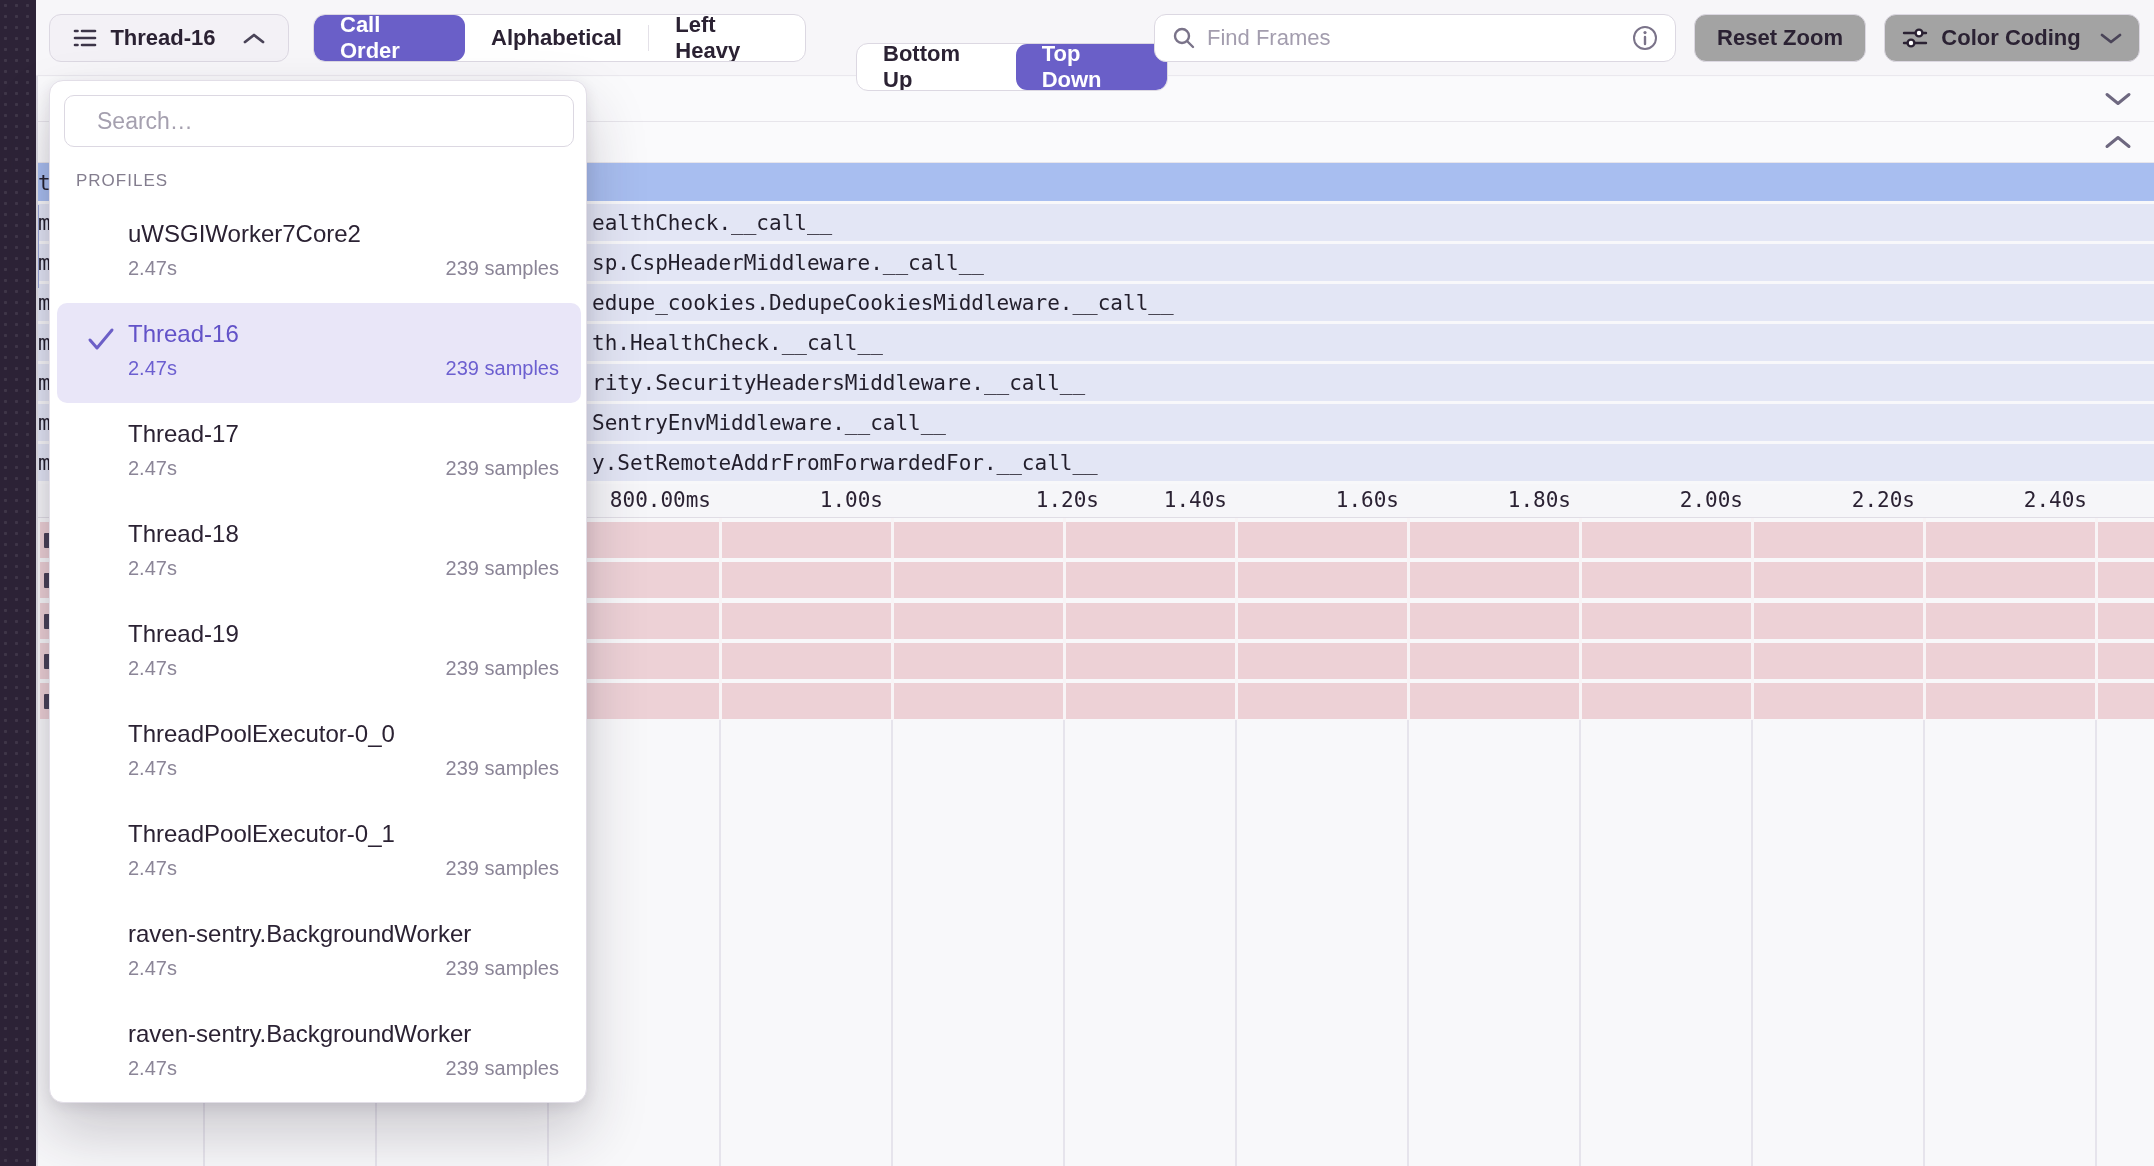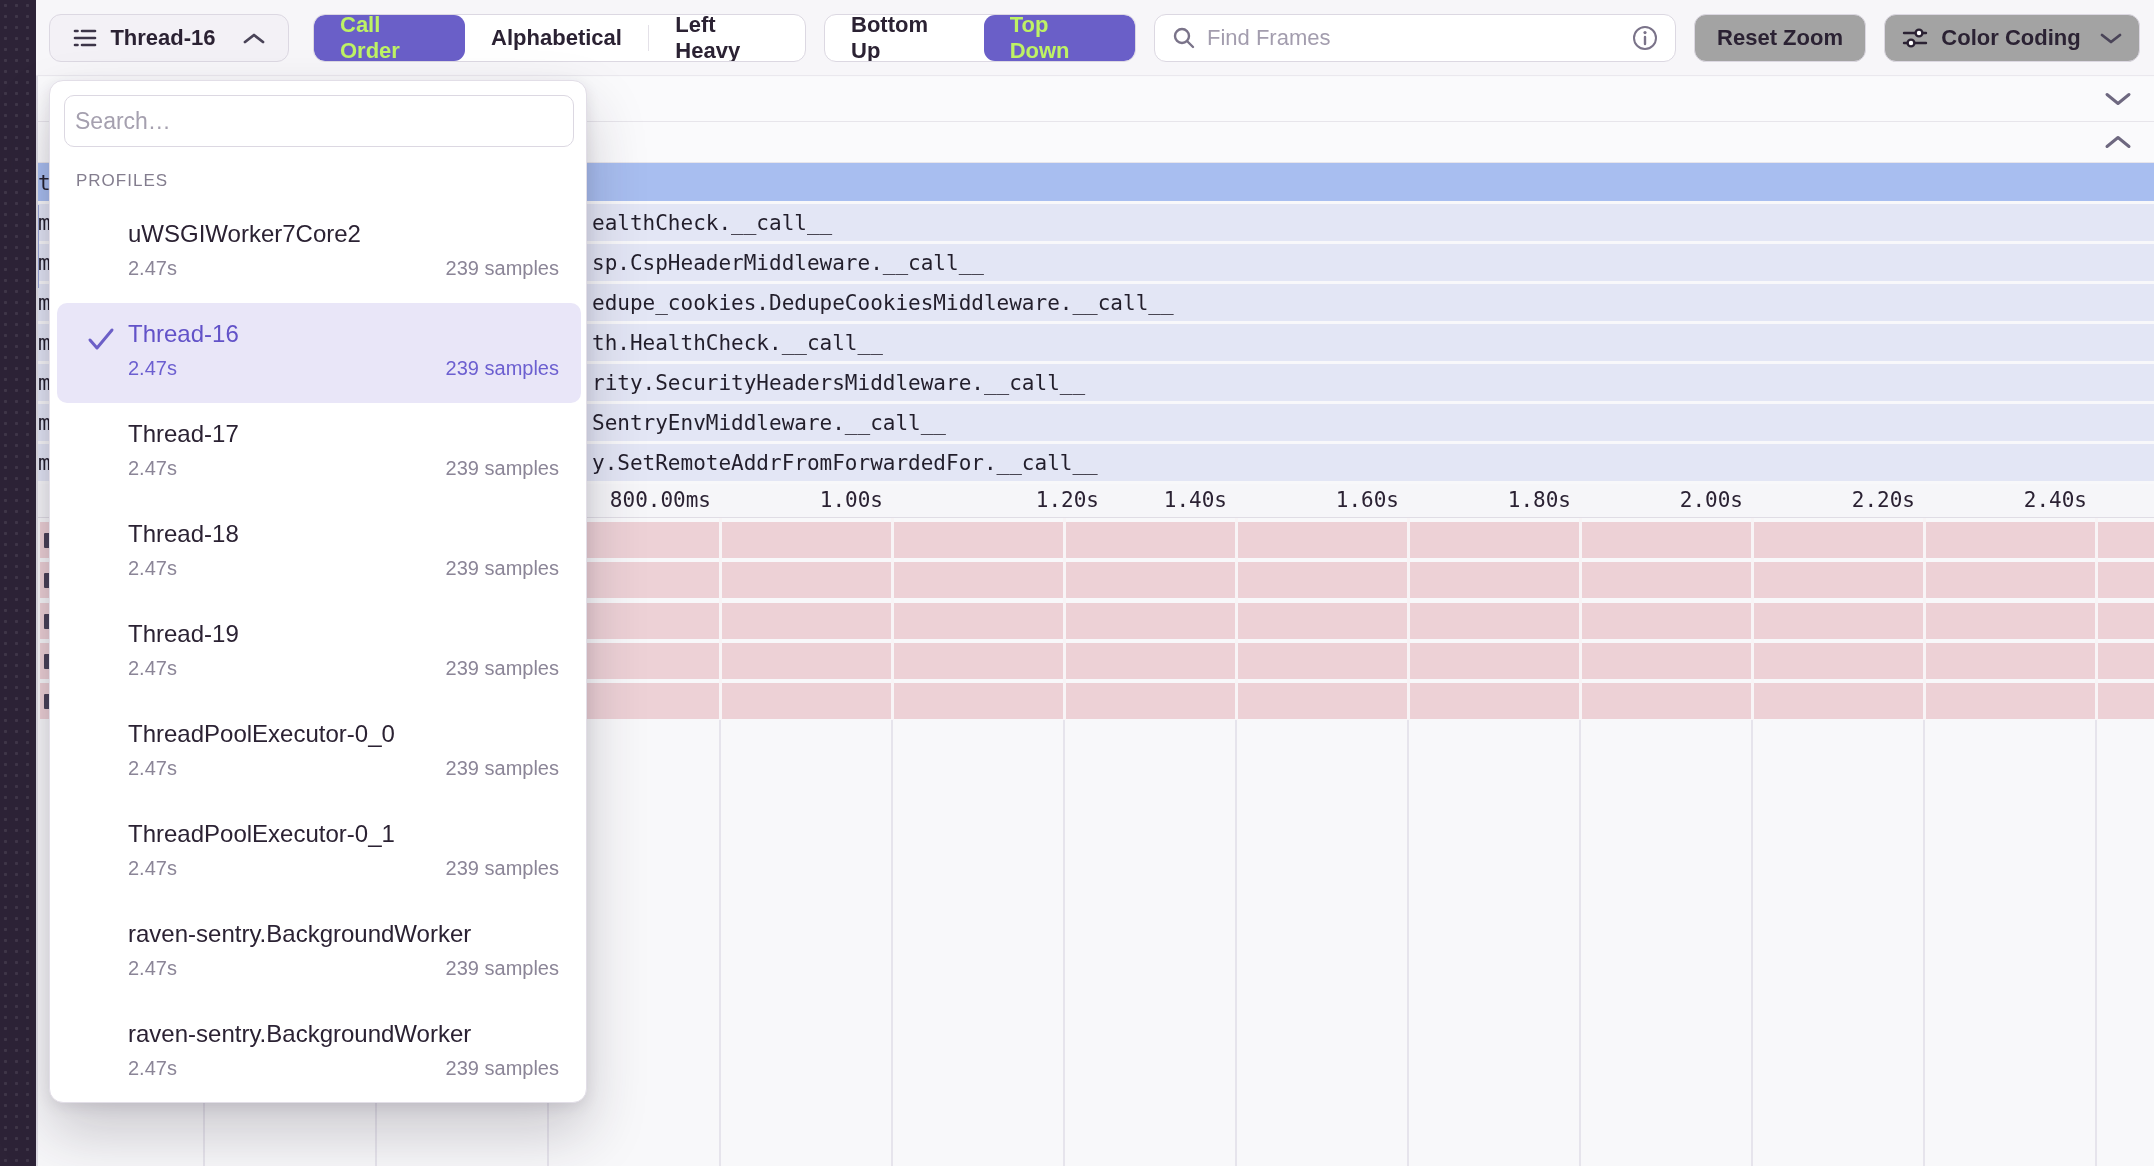--- a/index.html
+++ b/index.html
@@ -26,26 +26,26 @@
     border:1.5px solid #DCD8E2; border-radius:12px;
     display:flex; align-items:center; justify-content:center; gap:12px;
     font-size:22px; font-weight:700; color:#2B2233; cursor:pointer;
   }
   .thread-btn { left:13px; width:240px; background:#F3F1F6; }
   .seg {
     position:absolute; top:14px; height:48px; background:#FFFFFF;
     border:1.5px solid #DCD8E2; border-radius:12px; display:flex; align-items:stretch; overflow:hidden;
   }
   .seg1 { left:277px; width:493px; }
-  .seg2 { left:788px; width:312px; }
+  .seg2 { left:820px; width:312px;margin-top:29px; }
   .seg-item {
     display:flex; align-items:center; justify-content:center;
     padding:0 26px; font-size:22px; font-weight:600; color:#2B2233; cursor:pointer; flex:1 1 auto;
   }
-  .seg-selected { background:#6A5FC8; color:#bef264; border-radius:11px; }
+  .seg-selected { background:#6A5FC8; color:#ffffff; border-radius:11px; }
   .seg-divider { width:1.5px; background:#E4E1E8; margin:10px 0; align-self:stretch; }
 
   .find-field {
     position:absolute; left:1118px; top:14px; width:522px; height:48px;
     background:#FFFFFF; border:1.5px solid #DCD8E2; border-radius:12px;
     display:flex; align-items:center; padding:0 16px; gap:10px;
   }
   .find-field input {
     flex:1; border:none; outline:none; font-size:22px; color:#2B2233;
     font-family:"Liberation Sans", sans-serif; background:transparent;
@@ -89,21 +89,21 @@
 
   
   .dropdown {
     position:absolute; left:49px; top:80px; width:538px; height:1023px;
     background:#FFFFFF; border:1px solid #E2DEE7; border-radius:14px; z-index:10;
     box-shadow:0 30px 60px rgba(43,34,51,0.22), 0 4px 14px rgba(43,34,51,0.10);
   }
   .dd-search {
     position:absolute; left:14px; top:14px; width:510px; height:52px;
     border:1.5px solid #DCD8E2; border-radius:10px; background:#FFFFFF;
-    font-size:23px; color:#2B2233; padding:0 10px; outline:none;
+    font-size:23px; color:#2B2233; padding:0 32px; outline:none;
     font-family:"Liberation Sans", sans-serif;
   }
   .dd-search::placeholder { color:#A5A0AF; }
   .dd-section {
     position:absolute; left:26px; top:90px; font-size:17px; font-weight:400;
     letter-spacing:1px; color:#837D8E;
   }
   .dd-list { position:absolute; left:0; top:122px; width:538px; }
   .dd-item { position:relative; height:100px; margin:0 7px; padding:17px 22px 0 71px; border-radius:10px; cursor:pointer; }
   .dd-item.selected { background:#E9E6F8; }

